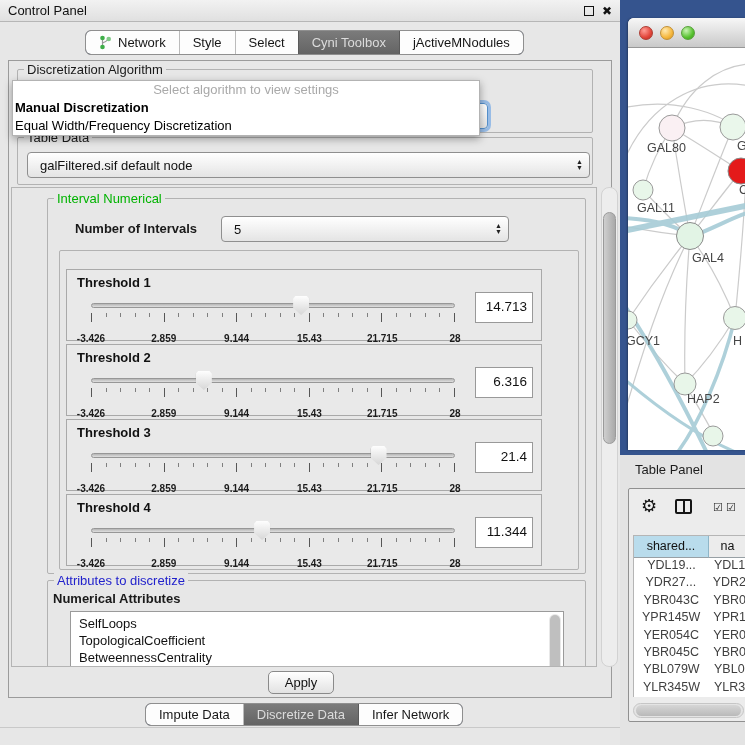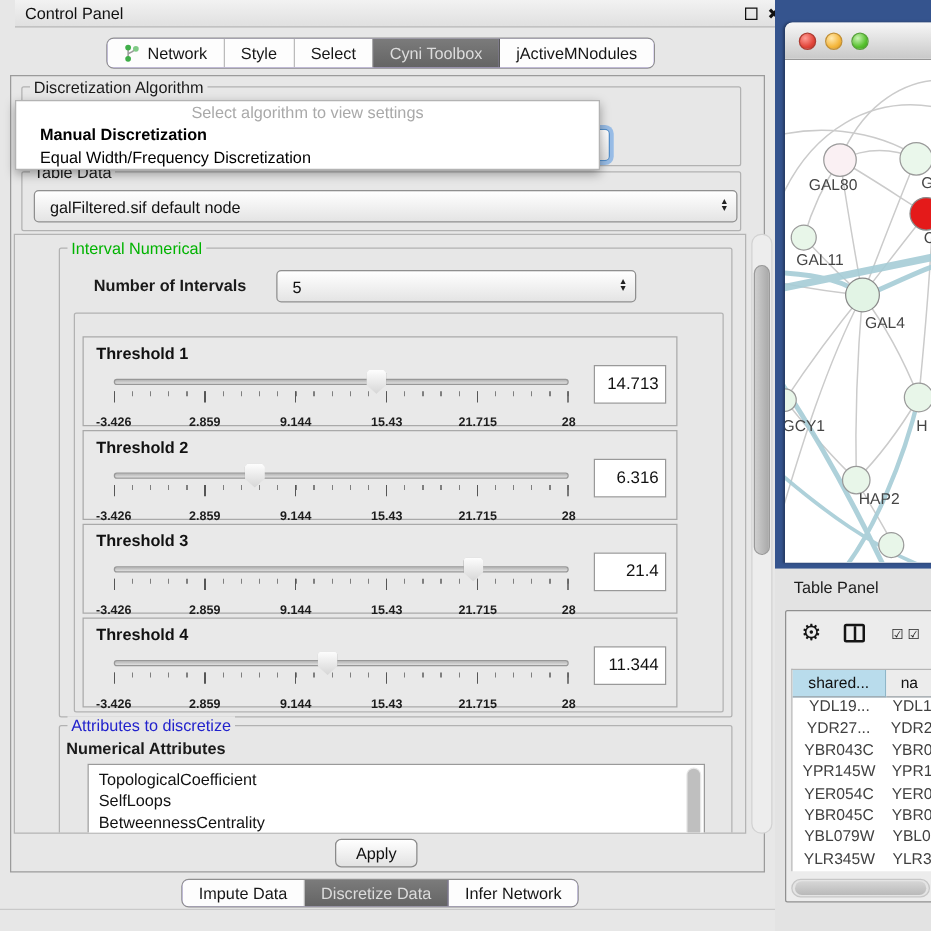--- a/index.html
+++ b/index.html
@@ -3,30 +3,30 @@
 <meta charset="utf-8">
 <style>
   * { margin:0; padding:0; box-sizing:border-box; }
   html,body { width:745px; height:745px; overflow:hidden; }
   body { font-family:"Liberation Sans","DejaVu Sans",sans-serif; font-size:13px; color:#1a1a1a;
          background:#e9e9e9; position:relative; }
 
   
   #control-panel { position:absolute; left:0; top:0; width:620px; height:745px; background:#e7e7e7; }
 
-  .titlebar { position:absolute; left:12px; top:0; width:620px; height:22px;
+  .titlebar { position:absolute; left:0; top:0; width:620px; height:22px;
     background:linear-gradient(#f2f2f2,#e0e0e0); border-bottom:1px solid #b6b6b6;
     display:flex; align-items:center; padding:0 8px; }
   .titlebar .t-title { font-size:13px; color:#111; }
   .titlebar .t-icons { margin-left:auto; display:flex; align-items:center; gap:8px; }
   .float-ic { width:10px; height:10px; border:1.5px solid #111; background:transparent; }
   .close-ic { font-size:12px; font-weight:bold; color:#111; line-height:10px; }
 
   
-  .seg { position:absolute; display:flex; background:#c4b5fd; border:1px solid #8f8f8f;
+  .seg { position:absolute; display:flex; background:#0f172a; border:1px solid #8f8f8f;
          border-radius:6px; overflow:hidden; align-items:stretch; }
   .seg .sg { display:flex; align-items:center; padding:0 13px; font-size:13px; color:#161616;
              border-right:1px solid #bbb; background:#fdfdfd; white-space:nowrap; }
   .seg .sg:last-child { border-right:none; }
   .seg .sg.sel { background:linear-gradient(#7b7b7b,#646464); color:#dcdcdc; border-right:1px solid #5a5a5a; }
   .seg .sg.presel { border-right:1px solid #5a5a5a; }
   #top-tabs { left:85px; top:30px; height:25px; }
   #bottom-tabs { left:145px; top:703px; height:23px; }
   .net-ic { width:13px; height:15px; margin-right:6px; }
 
@@ -44,21 +44,21 @@
   .combo { position:absolute; background:linear-gradient(#ffffff,#e4e4e4); border:1px solid #8f8f8f;
     border-radius:4px; display:flex; align-items:center; padding-left:12px; font-size:13px; color:#111; }
   .combo .stepper { margin-left:auto; margin-right:6px; display:flex; flex-direction:column;
     align-items:center; line-height:6px; font-size:7px; color:#222; }
   .combo.focused { box-shadow:0 0 0 3px rgba(100,160,230,.6); border-color:#5590cc; }
 
   
   #algo-popup { position:absolute; left:12px; top:80px; width:468px; height:56px; background:#fff;
     border:1px solid #b3b3b3; box-shadow:0 3px 8px rgba(0,0,0,.35); z-index:30; }
   #algo-popup .prompt { height:18px; line-height:18px; text-align:center; color:#a9a9a9; font-size:13px; }
-  #algo-popup .opt { height:18px; line-height:18px; padding-left:19px; font-size:13px; color:#000; }
+  #algo-popup .opt { height:18px; line-height:18px; padding-left:2px; font-size:13px; color:#000; }
   #algo-popup .opt.b { font-weight:bold; }
 
   
   #viewport { position:absolute; left:2px; top:126px; width:586px; height:480px;
     border:1px solid #b4b4b4; overflow:hidden; background:#e7e7e7; }
   .vscroll { position:absolute; left:592px; top:126px; width:17px; height:480px;
     background:#ededed; border:1px solid #d2d2d2; border-radius:8px; }
   .vscroll .vthumb { position:absolute; left:1px; top:24px; width:13px; height:232px;
     background:linear-gradient(to right,#cfcfcf,#a9a9a9); border-radius:7px; border:1px solid #9a9a9a; }
 
@@ -279,22 +279,22 @@
             </div>
             <div class="thr-value">11.344</div>
           </div>
         </div>
       </div>
 
       <div class="grp" style="left:35px; top:392px; width:539px; height:115px;">
         <span class="grp-title gt-blue">Attributes to discretize</span>
         <span style="position:absolute; left:5px; top:10px; font-weight:bold; font-size:13px;">Numerical Attributes</span>
         <div id="attr-list" style="left:22px; top:30px; width:494px; height:70px;">
+          <div>SelfLoops</div>
           <div>TopologicalCoefficient</div>
-          <div>SelfLoops</div>
           <div>BetweennessCentrality</div>
           <div class="lsb">
               <i></i>
             </div>
         </div>
       </div>
     </div>
 
     <div class="vscroll">
       <div class="vthumb"></div>

